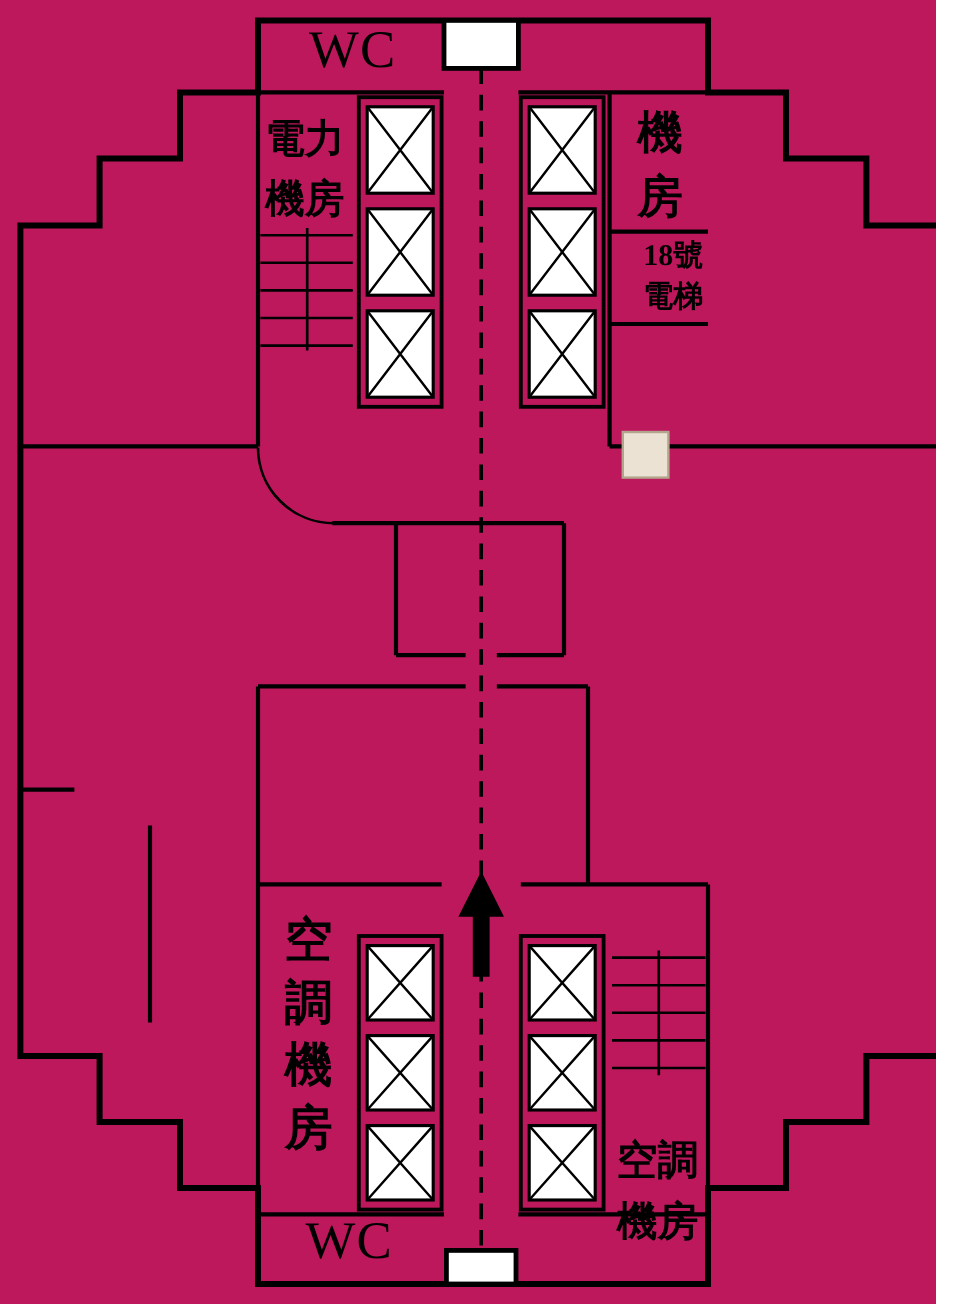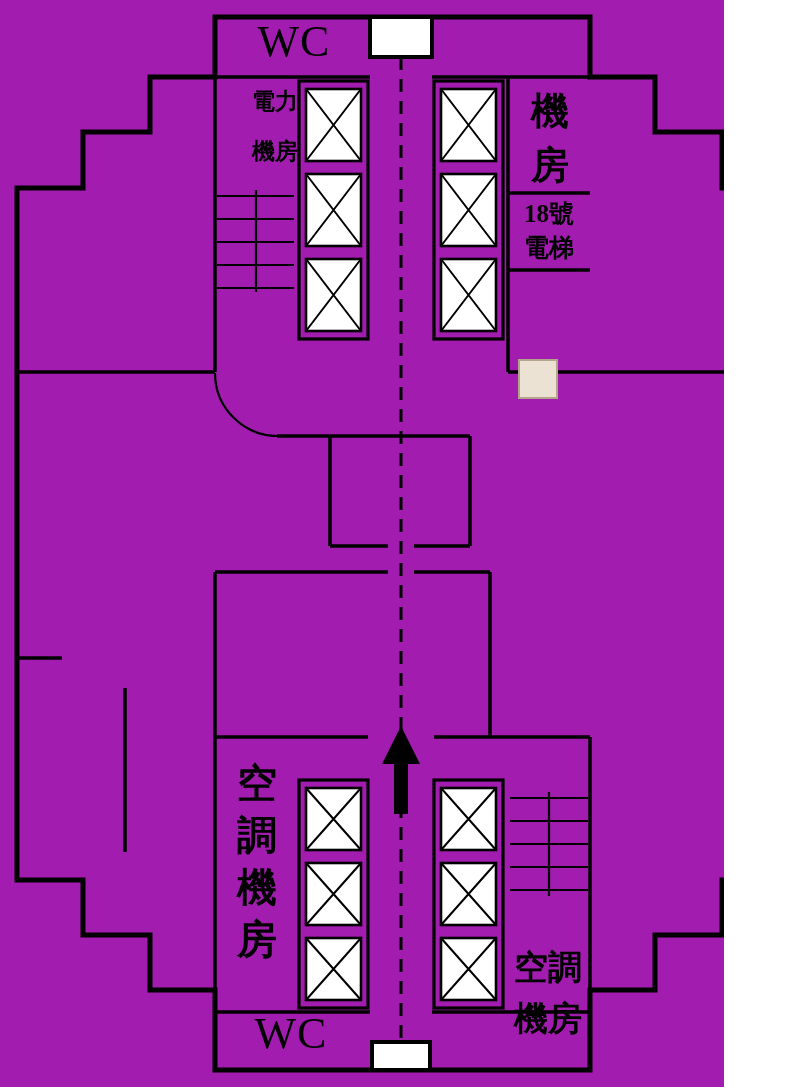--- a/index.html
+++ b/index.html
@@ -1,24 +1,24 @@
 <!DOCTYPE html>
 <html><head>
 <meta charset="utf-8">
 <style>
   html,body{margin:0;padding:0;background:#ffffff;}
-  .plan{position:relative;width:724px;height:1087px;background:#a21caf;overflow:hidden;
+  .plan{position:relative;width:780px;height:1087px;background:#be185d;overflow:hidden;
         font-family:"Liberation Serif","DejaVu Serif",serif;color:#000;}
   .plan svg{position:absolute;left:0;top:0;}
   .label{position:absolute;text-align:center;white-space:nowrap;}
   .wc{font-size:44px;letter-spacing:1px;}
   .cjk{font-weight:700;}
-  .power{left:210px;top:77px;width:88px;font-size:23px;line-height:50px;text-align:right;}
+  .power{left:210px;top:92px;width:88px;font-size:33px;line-height:50px;}
   .mroom{left:508px;top:84px;width:84px;font-size:38px;line-height:54px;}
-  .elev18{left:504px;top:197px;width:90px;font-size:25px;line-height:34px;}
+  .elev18{left:504px;top:197px;width:90px;font-size:25px;line-height:34px;padding-left:12px;}
   .acl{left:222px;top:758px;width:70px;font-size:40px;line-height:52px;}
   .acr{left:498px;top:942px;width:100px;font-size:34px;line-height:51px;text-align:center;}
   .wct{left:242px;top:16px;width:104px;}
   .wcb{left:236px;top:1008px;width:110px;}
   .wall-outer{fill:none;stroke:#000;stroke-width:5;stroke-linejoin:miter;}
   .wall{fill:none;stroke:#000;stroke-width:3.5;}
   .thin{fill:none;stroke:#000;stroke-width:2.2;}
   .bank{fill:none;stroke:#000;stroke-width:3.2;}
   .cell{fill:#ffffff;stroke:#000;stroke-width:2.6;}
   .xline{fill:none;stroke:#000;stroke-width:2;}

